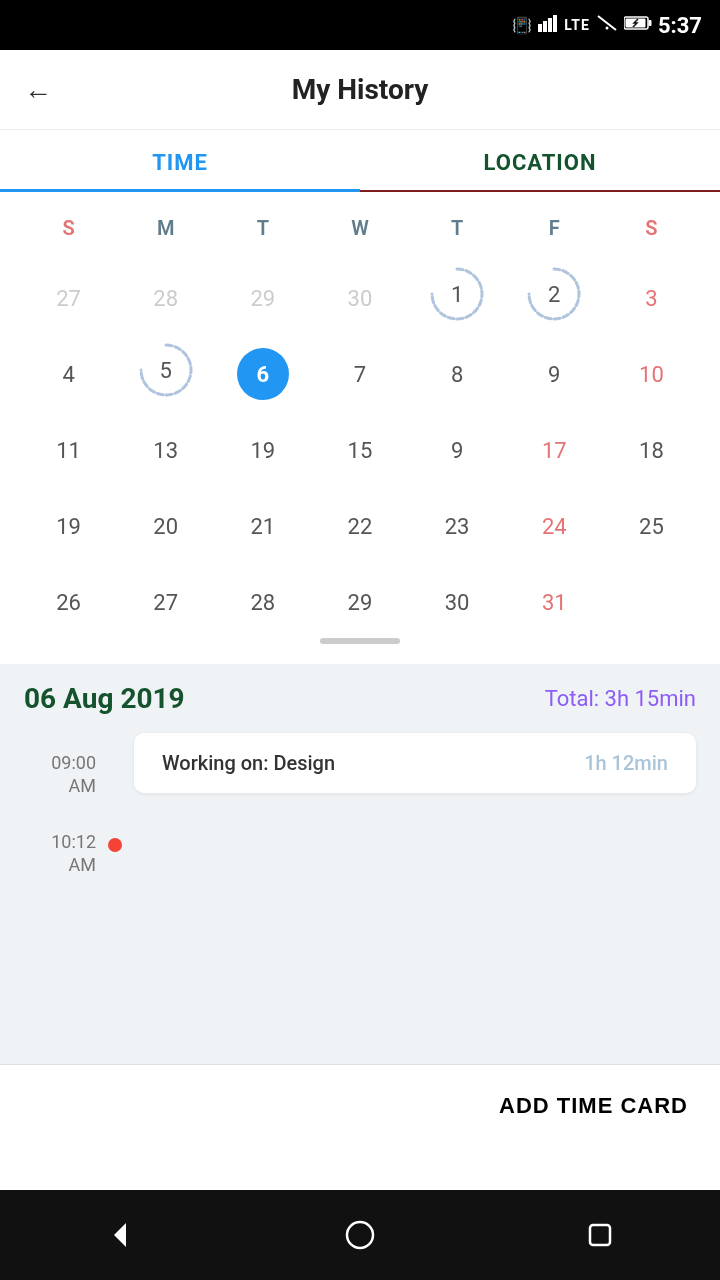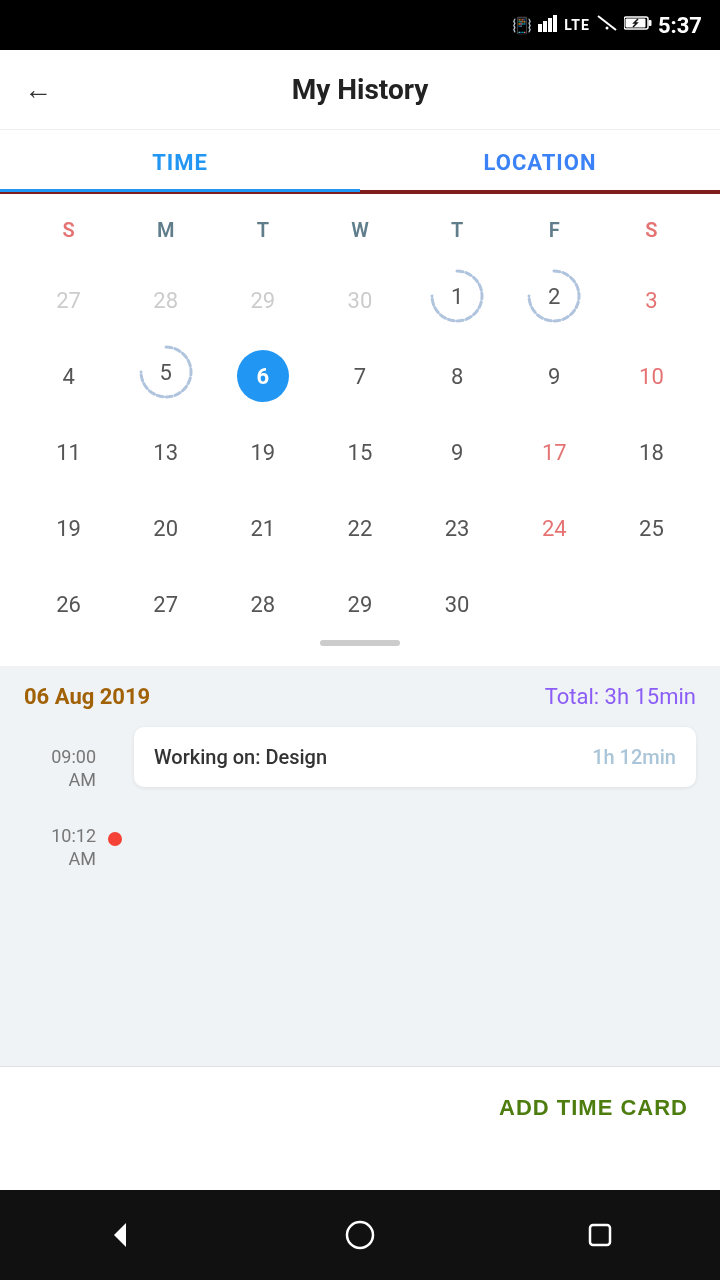--- a/index.html
+++ b/index.html
@@ -58,31 +58,31 @@
     .header-title {
       font-size: 28px;
       font-weight: bold;
       color: #222;
     }
 
     
     .tabs {
       display: flex;
       width: 100%;
-      border-bottom: 4px solid #7f1d1d;
+      border-bottom: 2px solid #7f1d1d;
     }
     .tab {
       flex: 1;
       text-align: center;
       padding: 20px 0 14px;
       font-size: 22px;
       font-weight: bold;
       letter-spacing: 1px;
       cursor: pointer;
-      color: #3b82f6;
+      color: #14532d;
     }
     .tab.active {
       color: #2196f3;
       border-bottom: 3px solid #2196f3;
       margin-bottom: -2px;
     }
 
     
     .calendar {
       padding: 10px 20px 20px;
@@ -166,23 +166,23 @@
       padding: 18px 24px 0;
       min-height: 400px;
     }
     .date-total-row {
       display: flex;
       justify-content: space-between;
       align-items: center;
       margin-bottom: 18px;
     }
     .date-label {
-      font-size: 22px;
-      font-weight: bold;
-      color: #a16207;
+      font-size: 28px;
+      font-weight: bold;
+      color: #14532d;
     }
     .total-label {
       font-size: 22px;
       color: #8b5cf6;
     }
 
     
     .time-entry {
       display: flex;
       align-items: flex-start;
@@ -205,21 +205,21 @@
       margin-top: 26px;
       flex-shrink: 0;
     }
     .entry-dot.hidden {
       background: transparent;
     }
     .entry-card {
       flex: 1;
       background: #fff;
       border-radius: 10px;
-      padding: 18px 20px;
+      padding: 18px 28px;
       display: flex;
       justify-content: space-between;
       align-items: center;
       box-shadow: 0 1px 4px rgba(0,0,0,0.08);
     }
     .entry-title {
       font-size: 20px;
       color: #333;
       font-weight: 500;
     }
@@ -238,21 +238,21 @@
       background: #fff;
       display: flex;
       justify-content: flex-end;
       align-items: center;
       padding: 28px 32px;
       border-top: 1px solid #e0e0e0;
     }
     .add-time-btn {
       font-size: 22px;
       font-weight: bold;
-      color: #4d7c0f;
+      color: #000000;
       letter-spacing: 1px;
       cursor: pointer;
       background: none;
       border: none;
     }
 
     
     .nav-bar {
       width: 720px;
       height: 90px;
@@ -446,20 +446,23 @@
       </div>
     <div class="cal-cell">
         <span class="cal-num">28</span>
       </div>
     <div class="cal-cell">
         <span class="cal-num">29</span>
       </div>
     <div class="cal-cell">
         <span class="cal-num">30</span>
       </div>
+    <div class="cal-cell">
+        <span class="cal-num sun-color">31</span>
+      </div>
   </div>
 
   <div class="drag-handle"></div>
 </div>
 
 <div class="bottom-panel">
   <div class="date-total-row">
     <span class="date-label">06 Aug 2019</span>
     <span class="total-label">Total: 3h 15min</span>
   </div>

